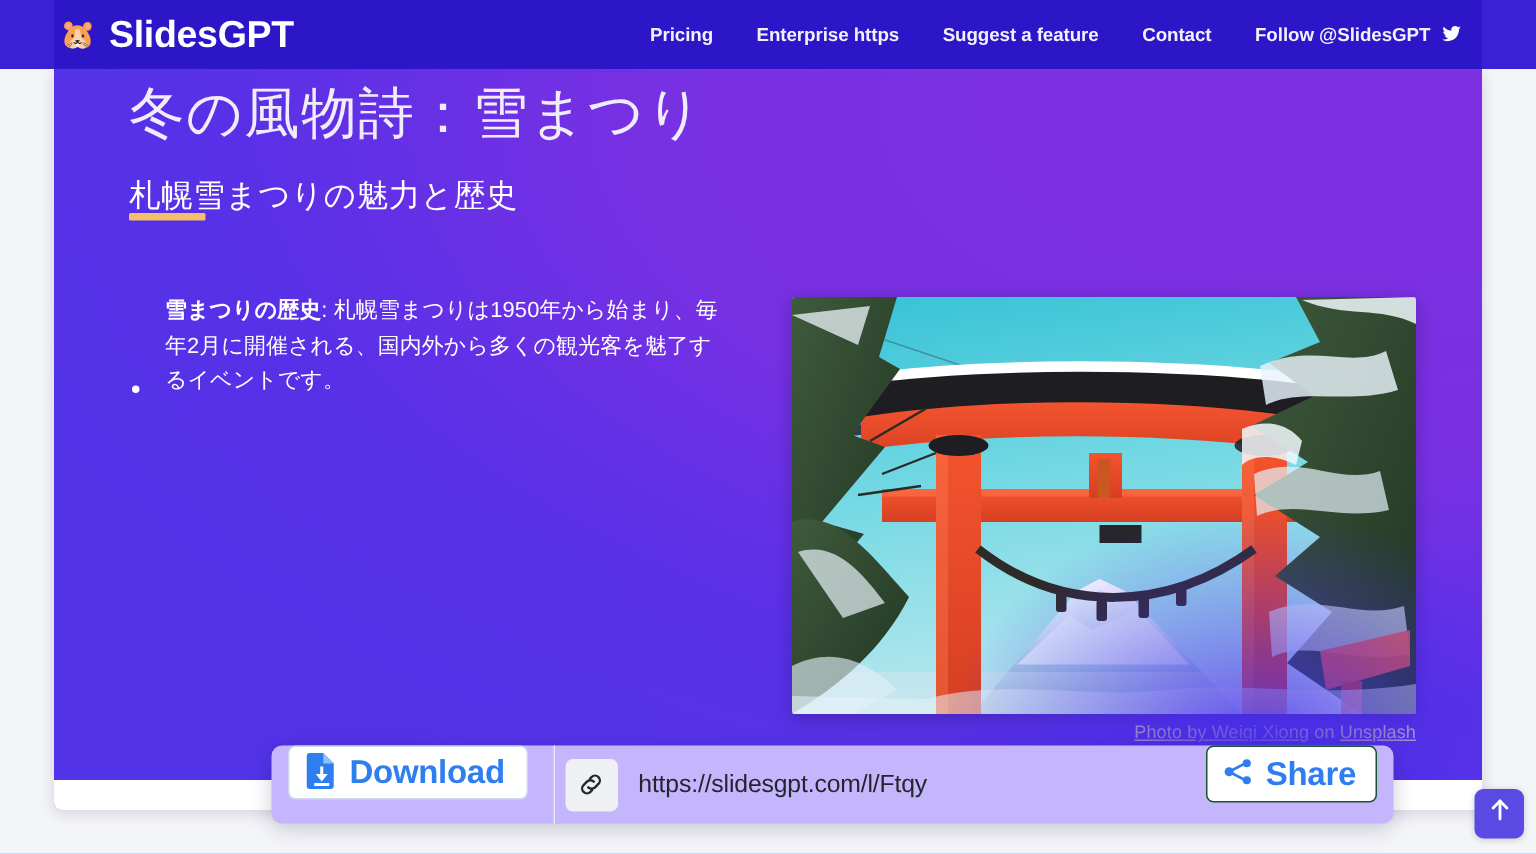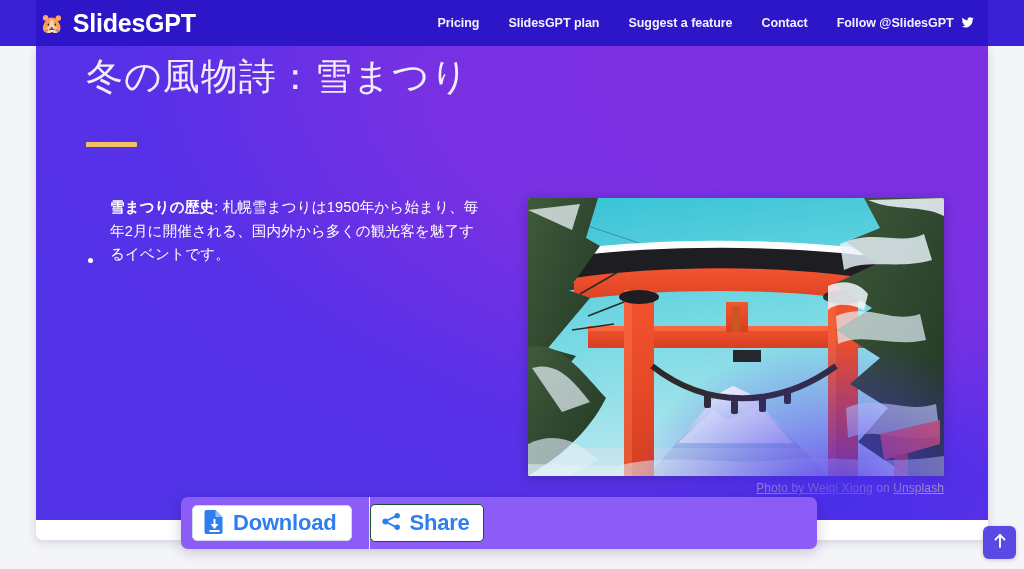--- a/index.html
+++ b/index.html
@@ -213,27 +213,26 @@
     width: 952px;
     height: 20px;
     background: #ffffff;
   }
 
   
   .actionbar {
     position: absolute;
     left: 181px;
     top: 497px;
-    width: 636px;
+    width: 748px;
     height: 52px;
-    background: #8b5cf6;
+    background: #c4b5fd;
     border-radius: 7px;
     box-shadow: 0 3px 14px rgba(30,20,70,0.22);
     display: flex;
-    align-items: center;
     z-index: 30;
   }
   .dl-btn {
     margin-left: 11px;
     height: 36px;
     padding: 0 14px 0 11px;
     display: flex;
     align-items: center;
     gap: 8px;
     border: 1px solid #cfd9ef;
@@ -325,21 +324,21 @@
 <div class="topbar">
   <div class="topbar-inner">
 
     <div class="brand">
       <span class="brand-logo">🐹</span>
       <span class="brand-name">SlidesGPT</span>
     </div>
 
     <nav class="navlinks">
       <a class="navlink">Pricing</a>
-      <a class="navlink">SlidesGPT plan</a>
+      <a class="navlink">Enterprise https</a>
       <a class="navlink">Suggest a feature</a>
       <a class="navlink">Contact</a>
       <a class="navlink">
         <span>Follow @SlidesGPT</span>
         <span class="twitter-glyph">
           <svg width="13" height="11" viewBox="0 0 24 20" fill="#ffffff" aria-hidden="true">
             <path d="M24 2.6c-.9.4-1.8.7-2.8.8 1-.6 1.8-1.6 2.2-2.7-1 .6-2 1-3.1 1.2C19.3 1 18.1.4 16.7.4c-2.6 0-4.7 2.1-4.7 4.7 0 .4 0 .7.1 1.1C8.2 6 4.9 4.2 2.7 1.4c-.4.7-.6 1.5-.6 2.4 0 1.6.8 3 2.1 3.9-.8 0-1.5-.2-2.1-.6v.1c0 2.3 1.6 4.2 3.8 4.6-.4.1-.8.2-1.2.2-.3 0-.6 0-.9-.1.6 1.9 2.3 3.2 4.4 3.3-1.6 1.3-3.6 2-5.8 2-.4 0-.8 0-1.1-.1C2.5 18.4 5 19.2 7.5 19.2c9.1 0 14-7.5 14-14v-.6c1-.7 1.8-1.6 2.5-2z"></path>
           </svg>
         </span>
       </a>
@@ -347,20 +346,21 @@
 
   </div>
 </div>
 
 <div class="slide-card">
 
   <div class="slide">
 
     <div class="slide-title">冬の風物詩：雪まつり</div>
     <div class="title-rule"></div>
+    <div class="slide-subtitle">札幌雪まつりの魅力と歴史</div>
 
     <div class="bullets">
 
       <div class="bullet-row">
         <div class="bullet-dot"><i></i></div>
         <div class="bullet-text">
           <b>雪まつりの歴史</b><span>: </span><span>札幌雪まつりは1950年から始まり、毎年2月に開催される、国内外から多くの観光客を魅了するイベントです。</span>
         </div>
       </div>
 
@@ -473,20 +473,29 @@
         <path d="M11 0l7 7h-7z" fill="#8fc0fb"></path>
         <path d="M9 9h2v5h3l-4 5-4-5h3z" fill="#ffffff"></path>
         <rect x="5" y="20" width="10" height="2" fill="#ffffff"></rect>
       </svg>
     </span>
     <span class="dl-label">Download</span>
   </button>
 
   <div class="divider"></div>
 
+  <div class="url-wrap">
+    <span class="link-chip">
+      <svg width="18" height="18" viewBox="0 0 24 24" fill="none" stroke="#23262c" stroke-width="2.1" stroke-linecap="round" aria-hidden="true">
+        <path d="M9.5 14.5a4.3 4.3 0 0 0 6.1 0l3-3a4.3 4.3 0 1 0-6.1-6.1l-1.5 1.5"></path>
+        <path d="M14.5 9.5a4.3 4.3 0 0 0-6.1 0l-3 3a4.3 4.3 0 1 0 6.1 6.1l1.5-1.5"></path>
+      </svg>
+    </span>
+    <span class="url-text">https://slidesgpt.com/l/Ftqy</span>
+  </div>
 
   <button class="share-btn">
     <span>
       <svg width="21" height="21" viewBox="0 0 24 24" aria-hidden="true">
         <circle cx="18.5" cy="5.5" r="3.1" fill="#2f7ef0"></circle>
         <circle cx="18.5" cy="18.5" r="3.1" fill="#2f7ef0"></circle>
         <circle cx="5" cy="12" r="3.4" fill="#2f7ef0"></circle>
         <path d="M7.6 10.6l8.6-4.4M7.6 13.4l8.6 4.4" stroke="#2f7ef0" stroke-width="2.1" stroke-linecap="round"></path>
       </svg>
     </span>

